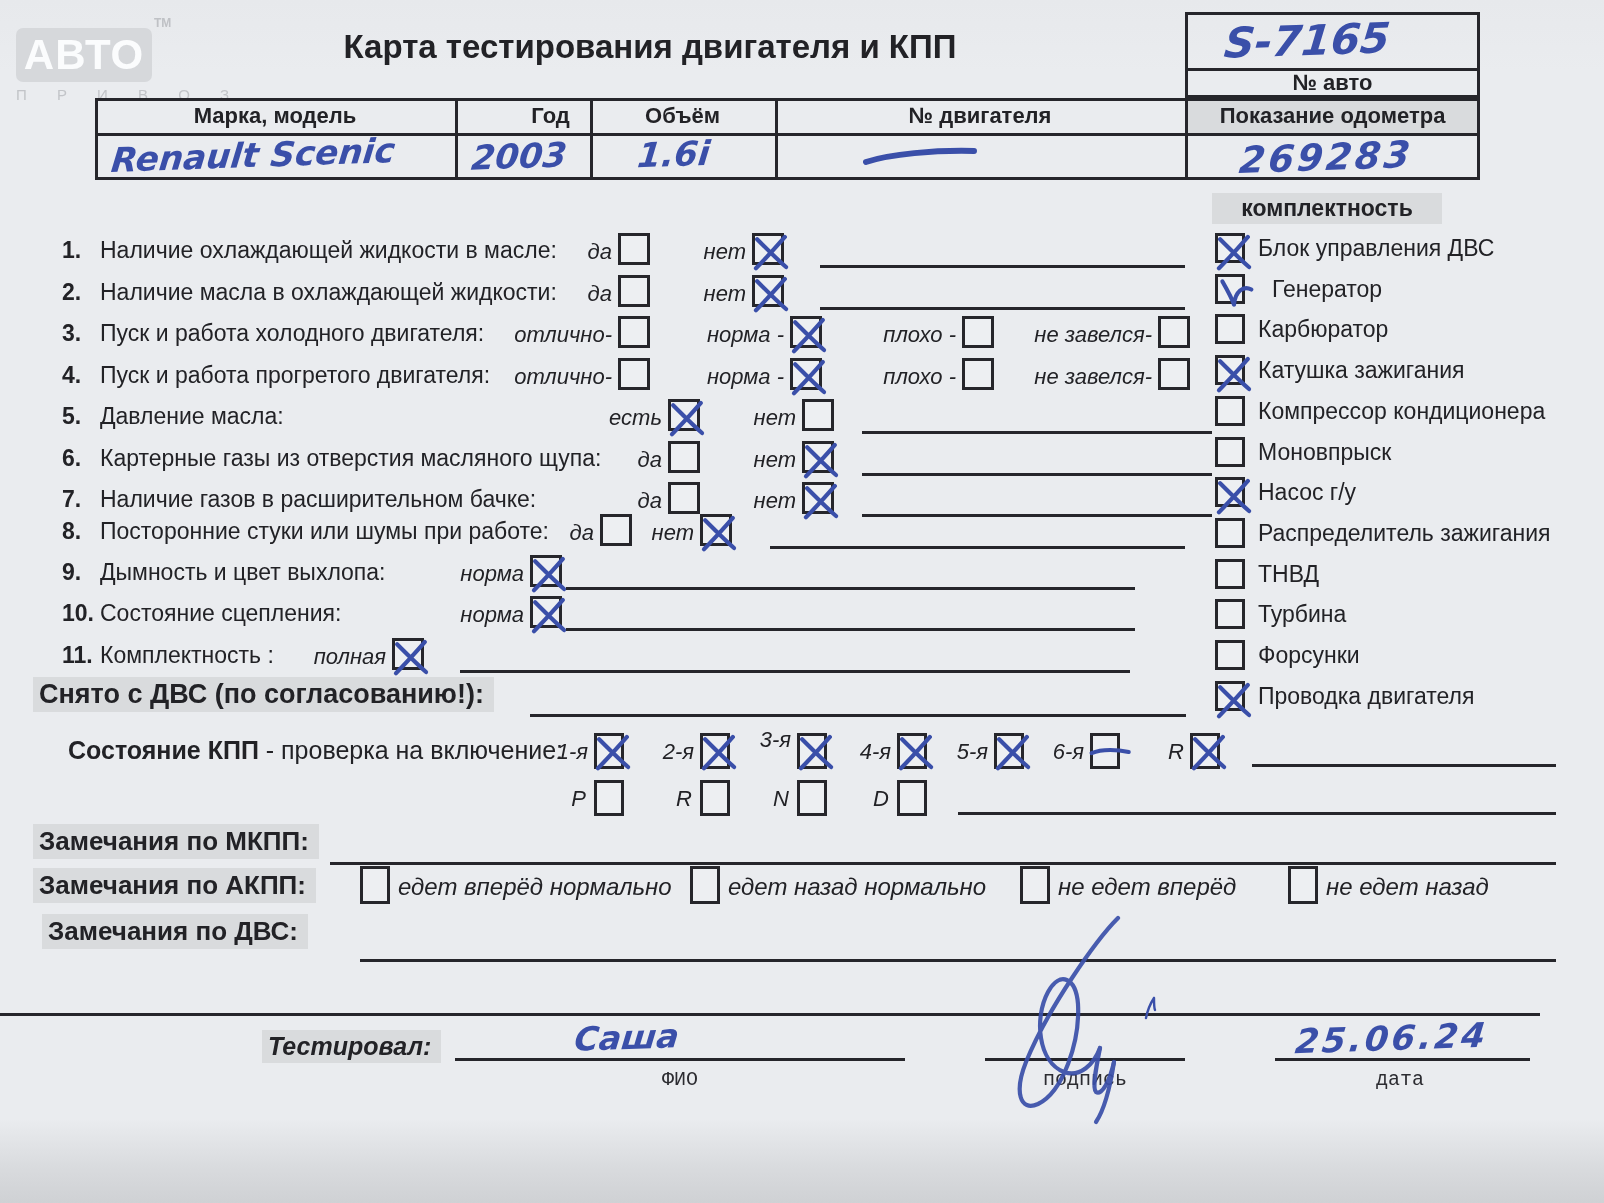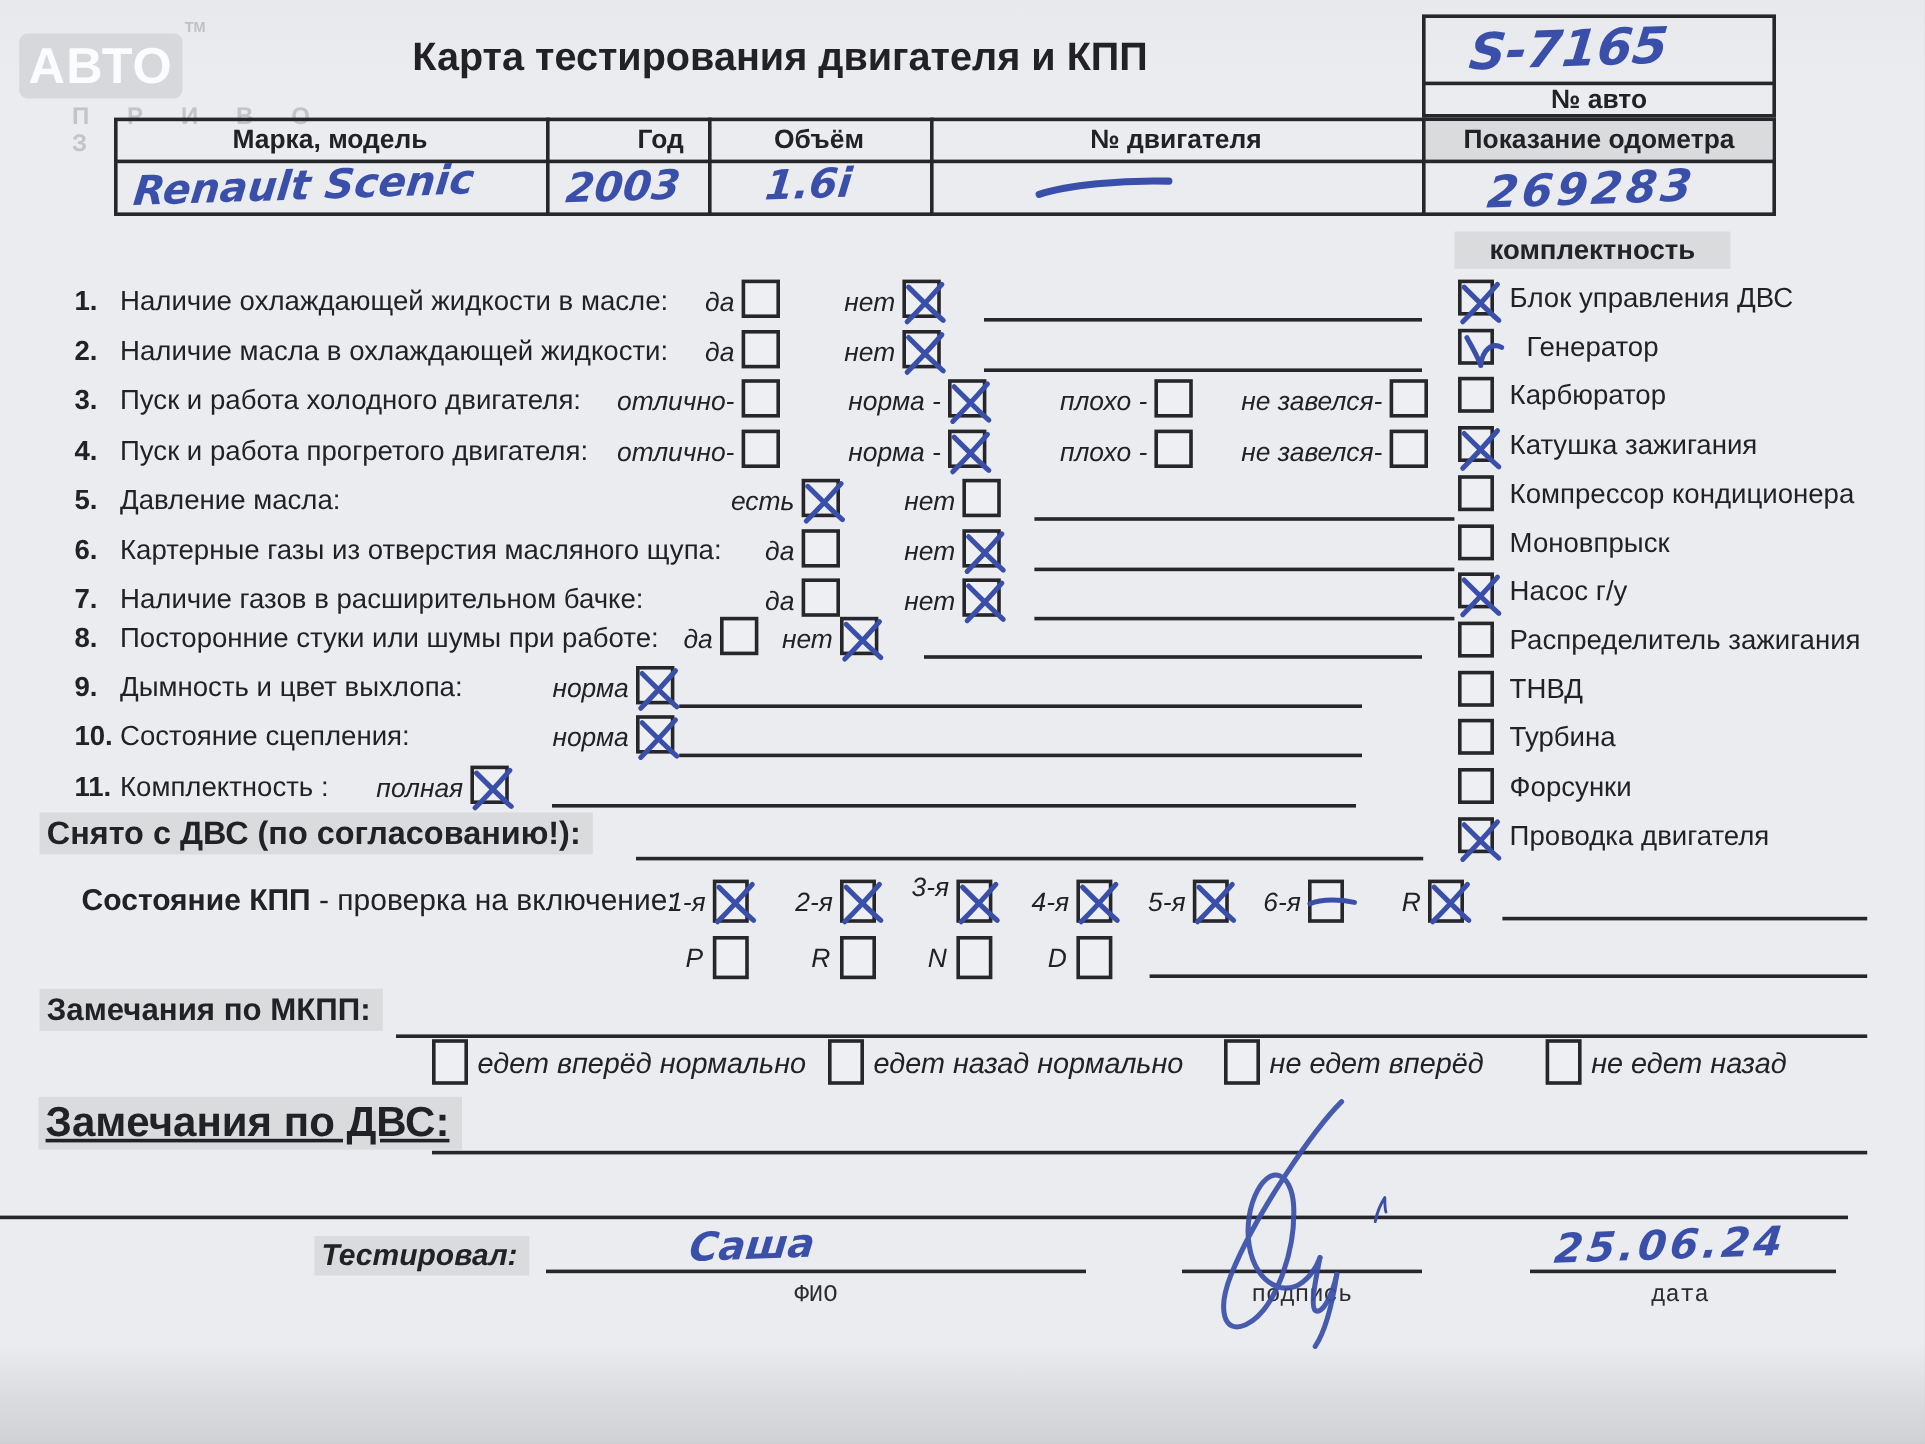--- a/index.html
+++ b/index.html
@@ -5,22 +5,22 @@
   html,body{margin:0;padding:0;}
   body{font-family:"Liberation Sans","DejaVu Sans",sans-serif;background:#c9cbce;}
   .page{position:relative;width:1604px;height:1203px;overflow:hidden;
         background:linear-gradient(180deg,#e7e9ec 0%,#eaecef 6%,#eaecef 93%,#d9dbde 97%,#cfd1d4 100%);
         color:#222226;}
   .abs{position:absolute;}
   
   .logo-box{position:absolute;left:16px;top:28px;width:136px;height:54px;background:#d6d8db;
             border-radius:7px;display:flex;align-items:center;justify-content:center;
             color:#fbfcfd;font-weight:bold;font-size:42px;letter-spacing:1px;}
-  .logo-sub{position:absolute;left:16px;top:86px;width:230px;color:#c2c4c8;font-size:20px;
-            letter-spacing:13px;font-weight:bold;margin-left:44px;}
+  .logo-sub{position:absolute;left:16px;top:86px;width:230px;color:#c2c4c8;font-size:15px;
+            letter-spacing:13px;font-weight:normal;}
   .logo-tm{position:absolute;left:154px;top:16px;color:#bfc1c5;font-size:12px;font-weight:bold;}
   
   .title{position:absolute;left:300px;top:28px;width:700px;text-align:center;
          font-size:33px;font-weight:bold;}
   
   .frame{position:absolute;border:3px solid #26262b;box-sizing:border-box;}
   .vline{position:absolute;width:0;border-left:3px solid #26262b;}
   .hline{position:absolute;height:0;border-top:3px solid #26262b;}
   .cell{position:absolute;display:flex;align-items:center;justify-content:center;
         font-weight:bold;font-size:22px;text-align:center;}
@@ -319,22 +319,23 @@
 
   <div class="abs" style="left:68px;top:736px;font-size:25px;white-space:nowrap;">
     <span style="font-weight:bold;">Состояние КПП</span><span class="sec-reg"> - проверка на включение:</span>
   </div>
   <div class="bline" style="left:1252px;top:764px;width:304px;"></div>
   <div class="bline" style="left:958px;top:812px;width:598px;"></div>
 
   <div class="glabel" style="left:33px;top:826px;font-size:26px;"><span class="gbg">Замечания по МКПП:</span></div>
   <div class="bline" style="left:330px;top:862px;width:1226px;"></div>
 
-
-  <div class="glabel" style="left:32px;top:916px;font-size:35px;text-decoration:underline;"><span class="gbg">Замечания по ДВС:</span></div>
+  <div class="glabel" style="left:33px;top:870px;font-size:26px;"><span class="gbg">Замечания по АКПП:</span></div>
+
+  <div class="glabel" style="left:42px;top:916px;font-size:26px;"><span class="gbg">Замечания по ДВС:</span></div>
   <div class="bline" style="left:360px;top:959px;width:1196px;"></div>
 
   <div class="bline" style="left:0px;top:1013px;width:1540px;"></div>
 
   <div class="glabel" style="left:262px;top:1032px;"><span class="gbg tested">Тестировал:</span></div>
 
   <div class="abs hand" style="left:575px;top:1018px;font-size:33px;">Саша</div>
   <div class="bline" style="left:455px;top:1058px;width:450px;"></div>
   <div class="caption" style="left:680px;top:1068px;">ФИО</div>
 

